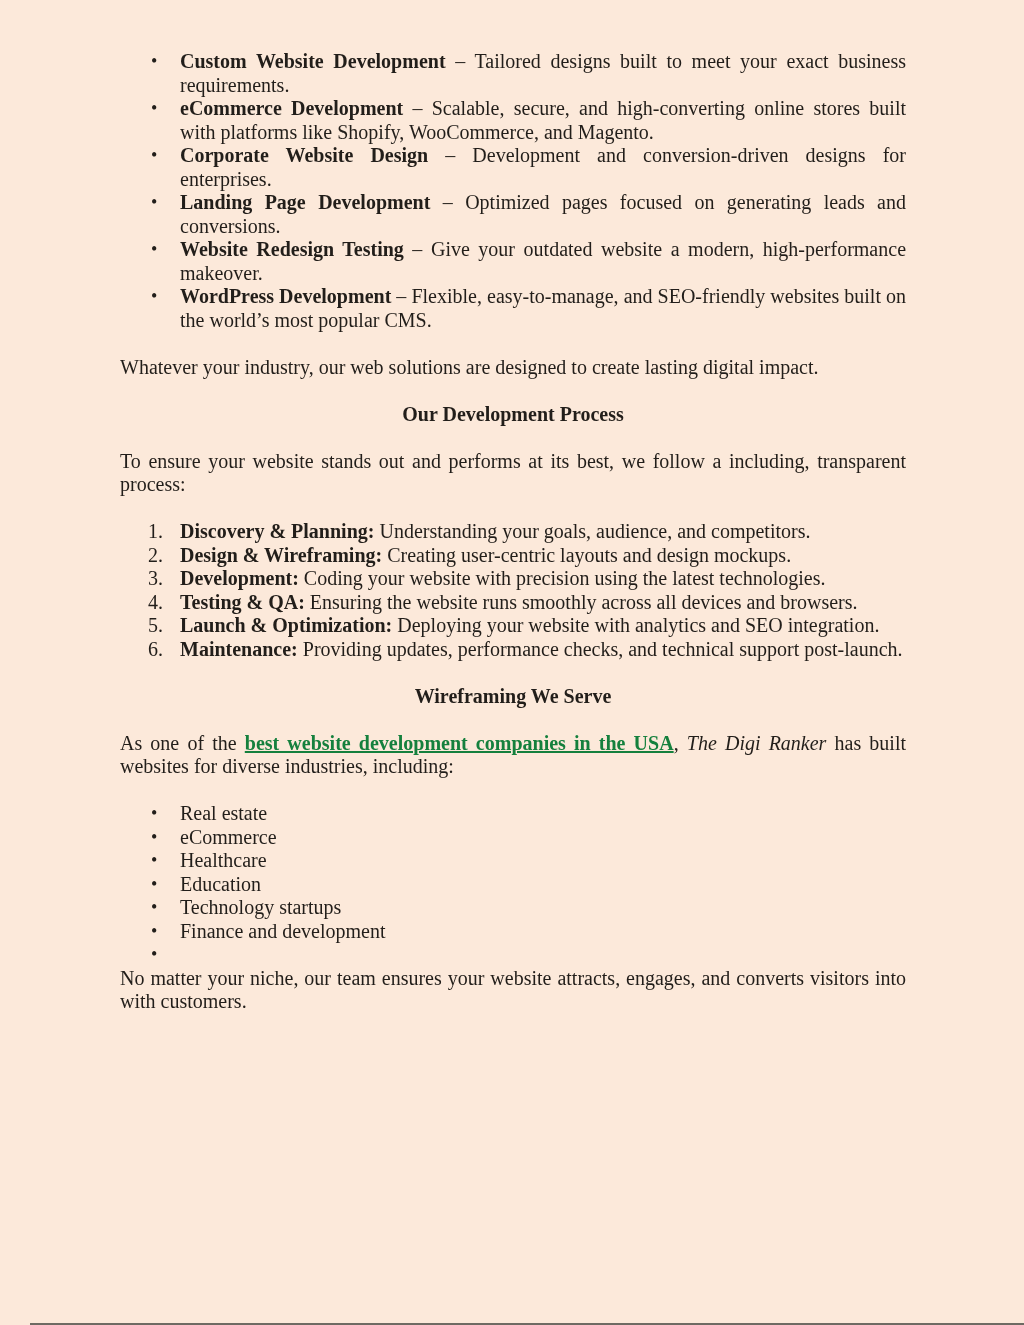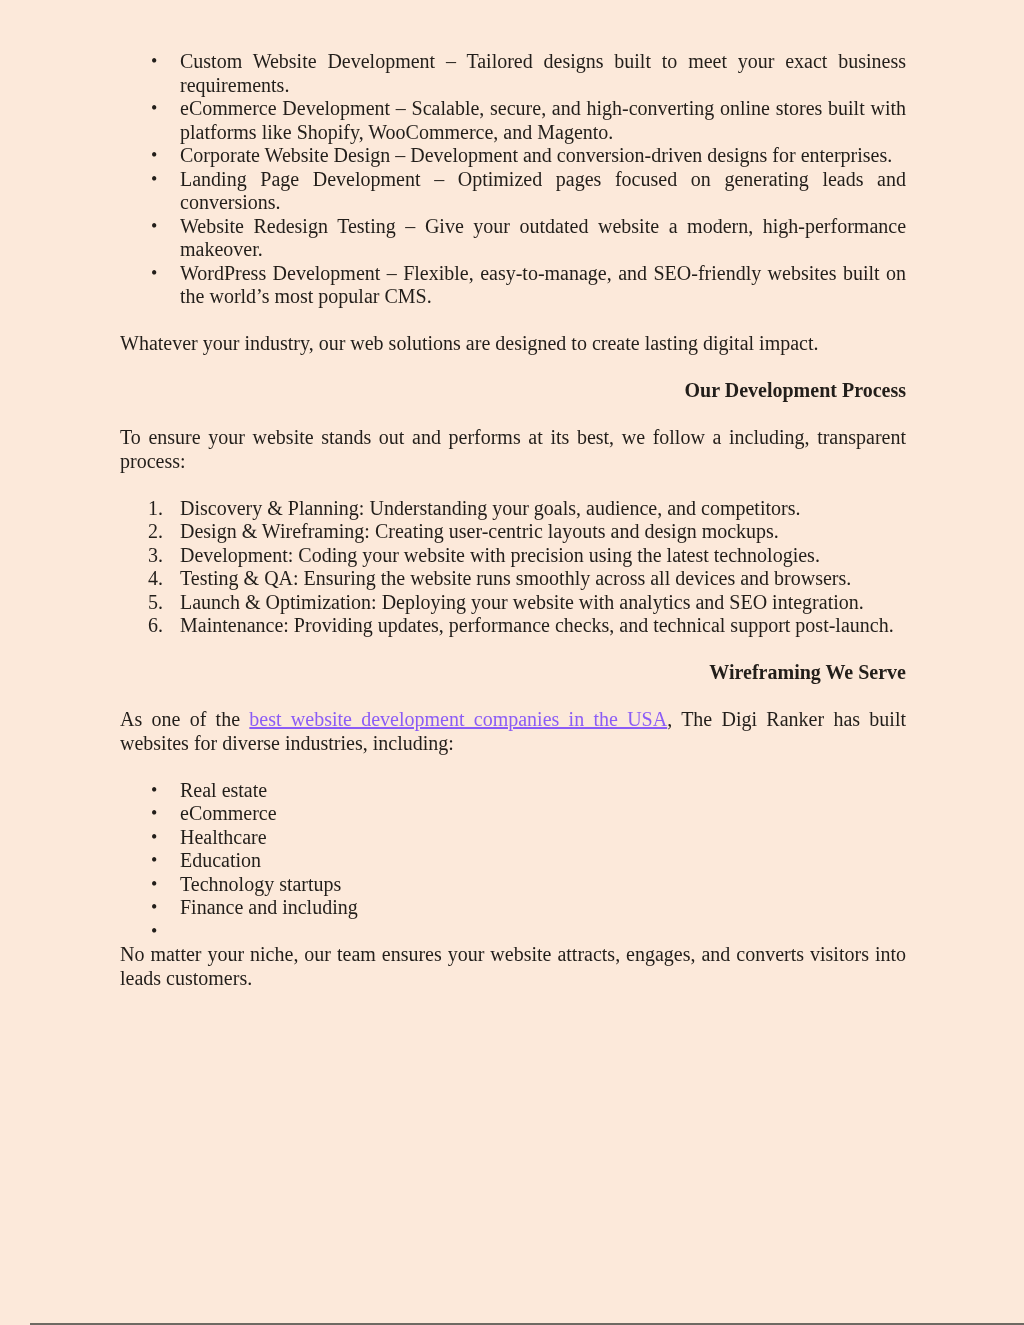--- a/index.html
+++ b/index.html
@@ -11,42 +11,42 @@
     font-size: 20px;
     line-height: 23.5px;
     color: #221e1a;
     overflow: hidden;
   }
   .content {
     padding: 50px 118px 0 120px;
   }
   .block { margin-bottom: 23.5px; }
   .para { text-align: justify; }
-  .heading { font-weight: bold; text-align: right; }
+  .heading { font-weight: bold; text-align: center; }
   .list-item {
     position: relative;
     padding-left: 60px;
     text-align: justify;
   }
   .list-item .bullet-marker {
     position: absolute;
     left: 31px;
     top: 0;
     font-size: 18px;
   }
   .list-item .number-marker {
     position: absolute;
     left: 28px;
     top: 0;
   }
-  .bold { font-weight: normal; }
-  .italic { }
+  .bold { font-weight: bold; }
+  .italic { font-style: italic; }
   .doc-link {
-    color: #8b5cf6;
-    font-weight: normal;
+    color: #15803d;
+    font-weight: bold;
     text-decoration: underline;
     cursor: pointer;
   }
   .bottom-edge-line {
     position: absolute;
     left: 30px;
     right: 0;
     bottom: 0;
     height: 2px;
     background: #6e6a63;
@@ -138,24 +138,24 @@
     <div class="list-item">
       <span class="bullet-marker">•</span>
       <span>Education</span>
     </div>
     <div class="list-item">
       <span class="bullet-marker">•</span>
       <span>Technology startups</span>
     </div>
     <div class="list-item">
       <span class="bullet-marker">•</span>
-      <span>Finance and including</span>
+      <span>Finance and development</span>
     </div>
     <div class="list-item">
       <span class="bullet-marker">•</span>
     </div>
   </div>
 
-  <div class="block para">No matter your niche, our team ensures your website attracts, engages, and converts visitors into leads customers.</div>
+  <div class="block para">No matter your niche, our team ensures your website attracts, engages, and converts visitors into with customers.</div>
 
 </div>
 
 <div class="bottom-edge-line"></div>
 
 </body></html>

